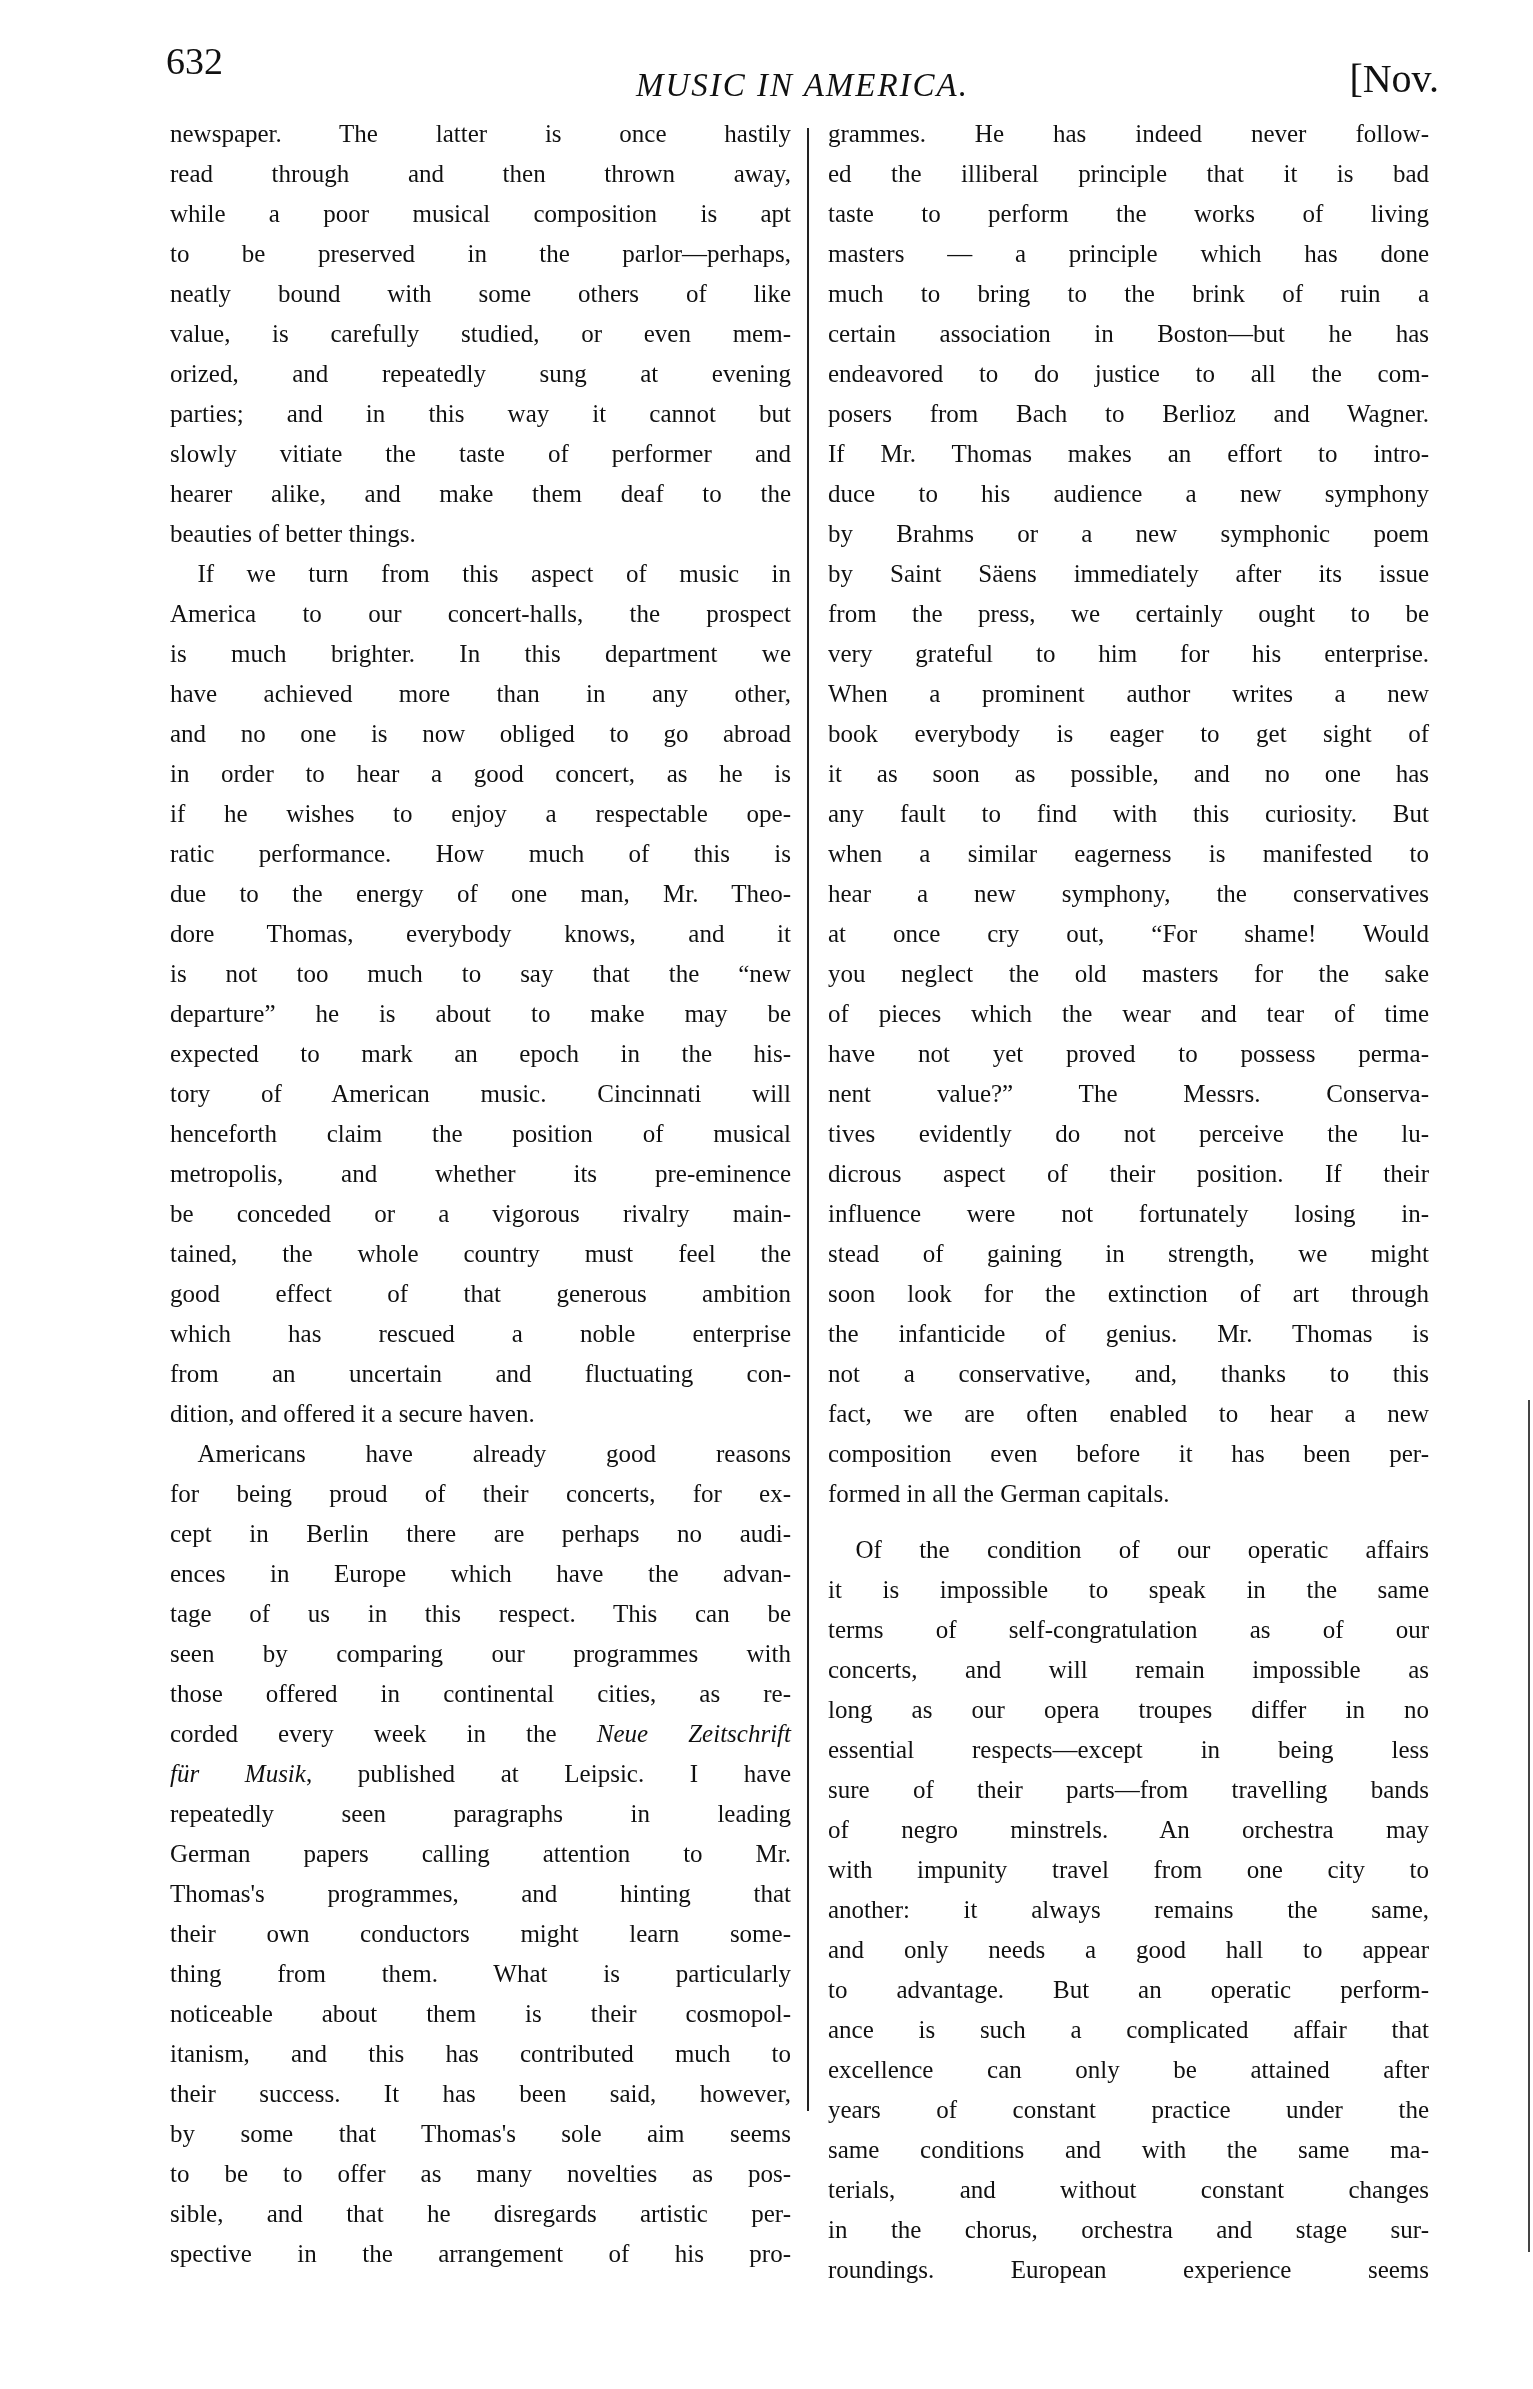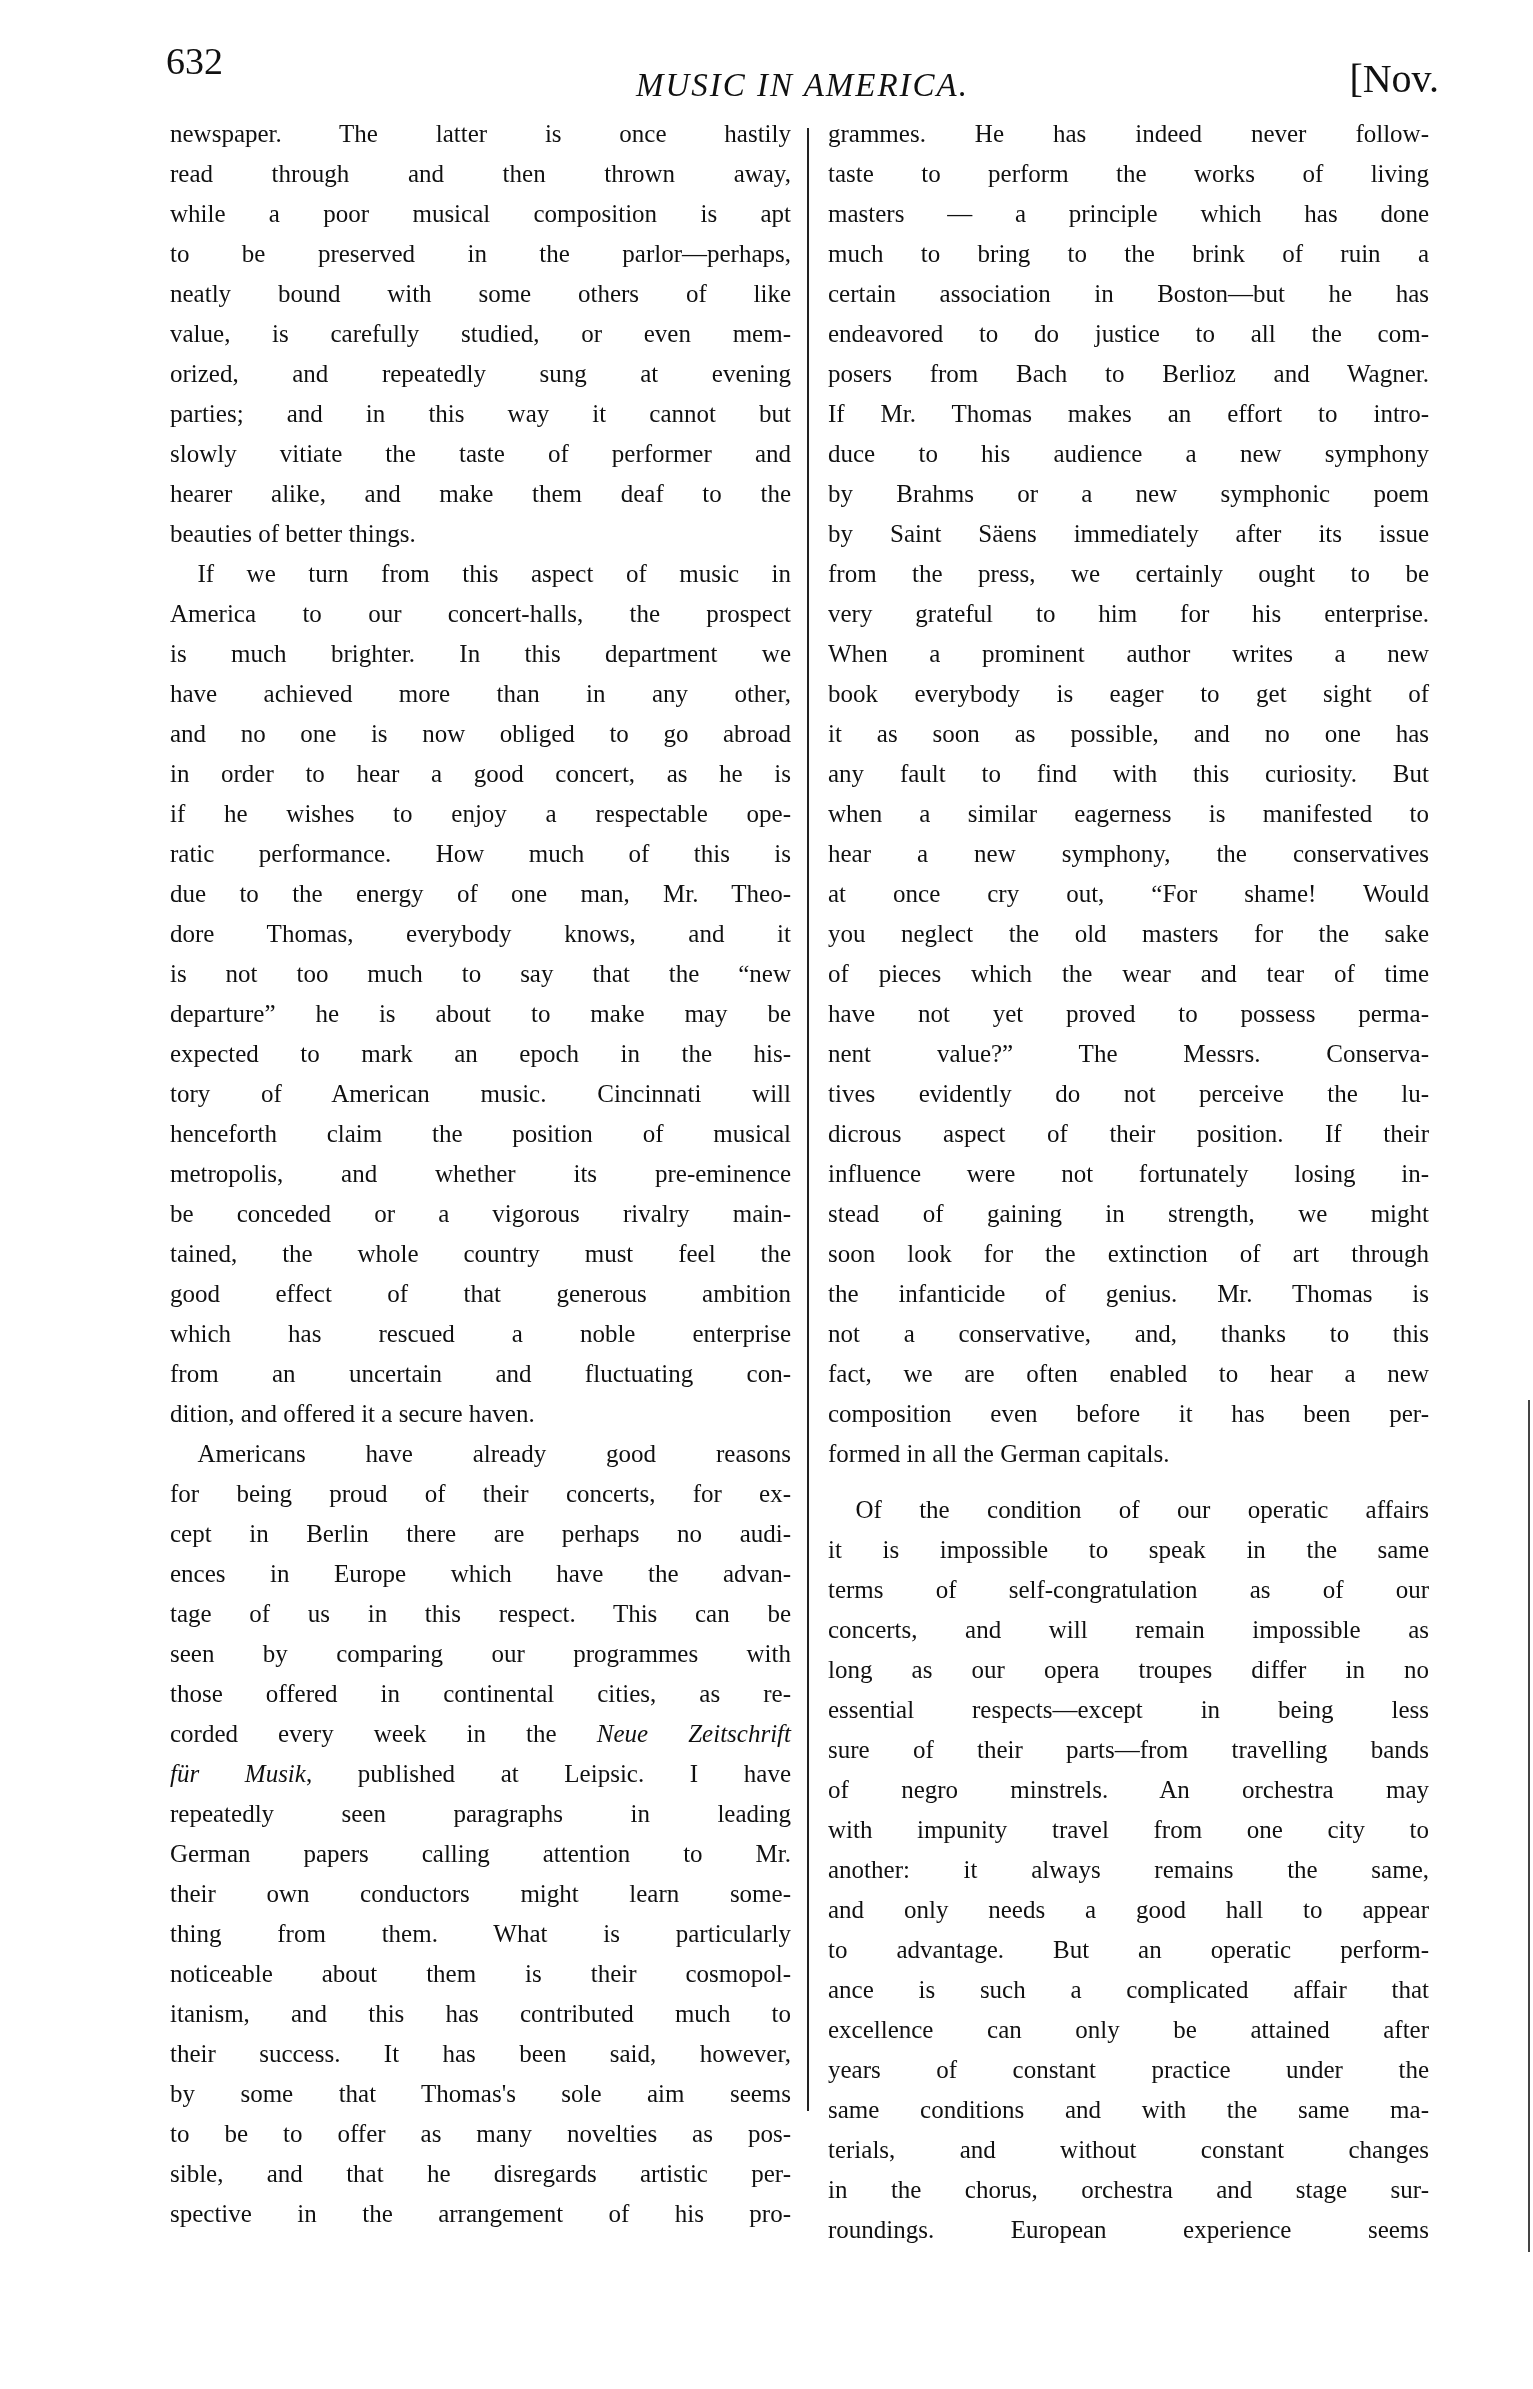--- a/index.html
+++ b/index.html
@@ -68,32 +68,34 @@
     <span class="line">for being proud of their concerts, for ex-</span>
     <span class="line">cept in Berlin there are perhaps no audi-</span>
     <span class="line">ences in Europe which have the advan-</span>
     <span class="line">tage of us in this respect.  This can be</span>
     <span class="line">seen by comparing our programmes with</span>
     <span class="line">those offered in continental cities, as re-</span>
     <span class="line">corded every week in the <em>Neue Zeitschrift</em></span>
     <span class="line"><em>für Musik</em>, published at Leipsic.  I have</span>
     <span class="line">repeatedly seen paragraphs in leading</span>
     <span class="line">German papers calling attention to Mr.</span>
+    <span class="line">Thomas's programmes, and hinting that</span>
     <span class="line">their own conductors might learn some-</span>
     <span class="line">thing from them.  What is particularly</span>
     <span class="line">noticeable about them is their cosmopol-</span>
     <span class="line">itanism, and this has contributed much to</span>
     <span class="line">their success.  It has been said, however,</span>
     <span class="line">by some that Thomas's sole aim seems</span>
     <span class="line">to be to offer as many novelties as pos-</span>
     <span class="line">sible, and that he disregards artistic per-</span>
     <span class="line">spective in the arrangement of his pro-</span>
   </div>
 <div class="col" id="col-right">
     <span class="line">grammes.  He has indeed never follow-</span>
+    <span class="line">ed the illiberal principle that it is bad</span>
     <span class="line">taste to perform the works of living</span>
     <span class="line">masters — a principle which has done</span>
     <span class="line">much to bring to the brink of ruin a</span>
     <span class="line">certain association in Boston—but he has</span>
     <span class="line">endeavored to do justice to all the com-</span>
     <span class="line">posers from Bach to Berlioz and Wagner.</span>
     <span class="line">If Mr. Thomas makes an effort to intro-</span>
     <span class="line">duce to his audience a new symphony</span>
     <span class="line">by Brahms or a new symphonic poem</span>
     <span class="line">by Saint Säens immediately after its issue</span>

